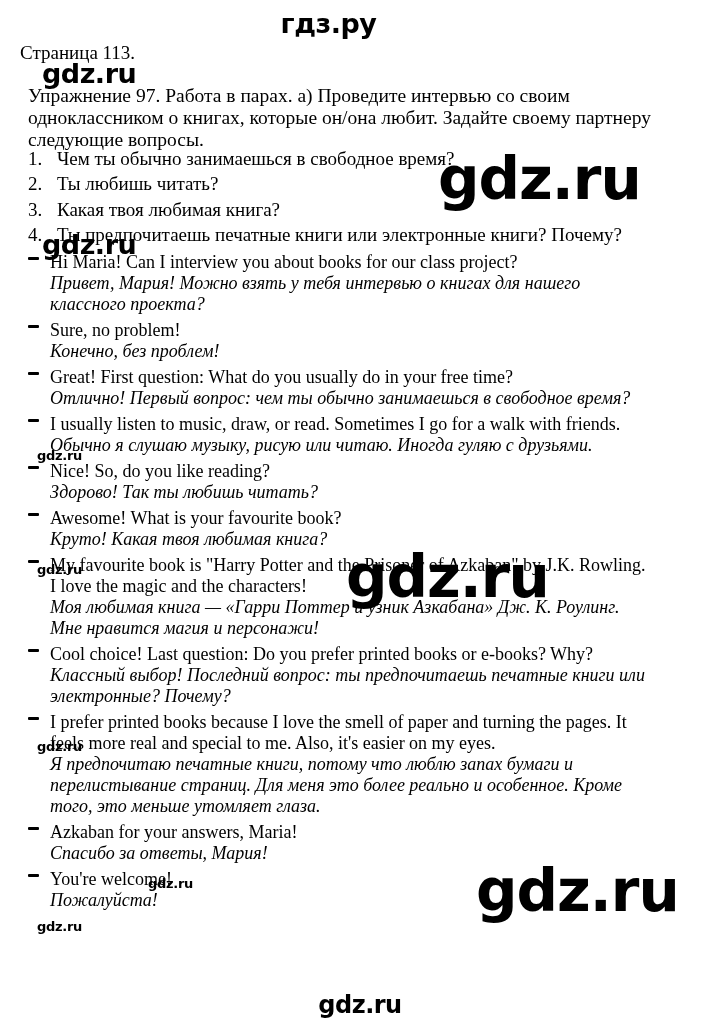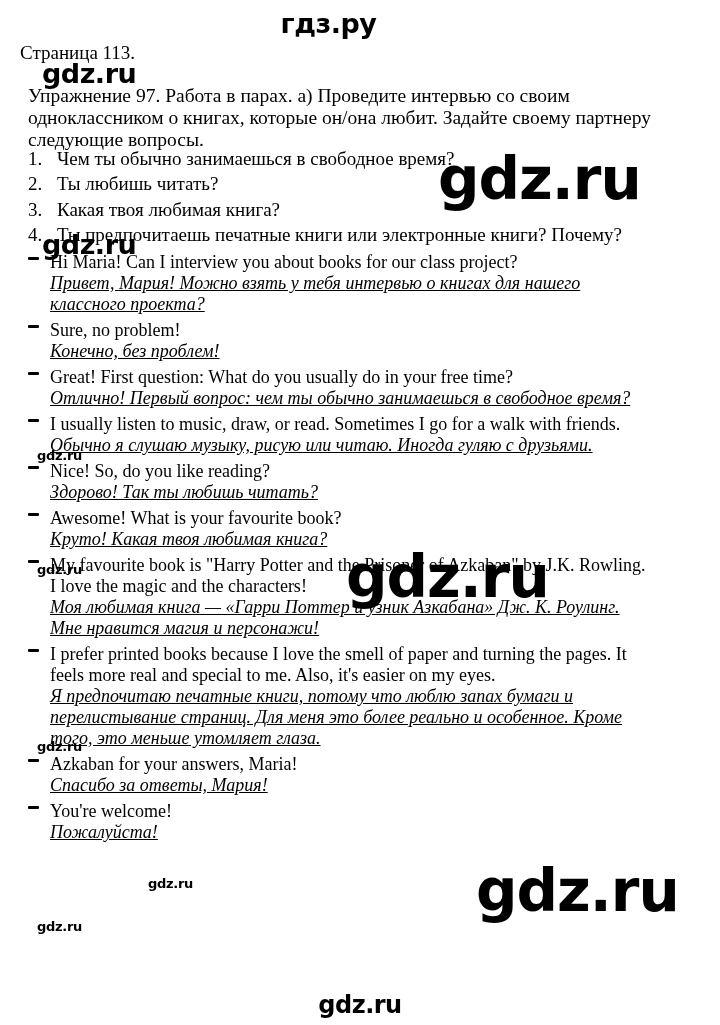--- a/index.html
+++ b/index.html
@@ -31,21 +31,21 @@
   .questions { position:absolute; top:149px; left:28px; width:620px; font-size:19px; }
   .q-row { display:flex; line-height:19px; margin-bottom:6.4px; }
   .q-num { width:29px; flex:none; }
   .dialogue { position:absolute; top:252px; left:28px; width:668px; font-size:18px; line-height:21px; }
   .entry { position:relative; padding-left:22px; margin-bottom:5px; }
   .dash {
     position:absolute; left:0; top:5px;
     width:11px; height:3px; background:#000; border-radius:1px;
   }
   .en { white-space:pre-line; }
-  .ru { white-space:pre-line; font-style:italic;text-decoration:underline; }
+  .ru { white-space:pre-line; font-style:italic; }
   .wm {
     position:absolute; font-family:"DejaVu Sans", sans-serif;
     font-weight:bold; color:#000; line-height:1; white-space:nowrap;
   }
   .wm-lg { font-size:58px; letter-spacing:-1px; }
   .wm-md { font-size:27px; letter-spacing:-0.5px; }
   .wm-sm { font-size:13px; letter-spacing:-0.3px; }
   .wm-a { left:438px; top:150px; }
   .wm-b { left:346px; top:548px; }
   .wm-c { left:476px; top:862px; }
@@ -135,20 +135,26 @@
     </div>
 
     <div class="entry">
       <span class="dash"></span>
       <div class="en">My favourite book is "Harry Potter and the Prisoner of Azkaban" by J.K. Rowling.
 I love the magic and the characters!</div>
       <div class="ru">Моя любимая книга — «Гарри Поттер и узник Азкабана» Дж. К. Роулинг.
 Мне нравится магия и персонажи!</div>
     </div>
 
+    <div class="entry">
+      <span class="dash"></span>
+      <div class="en">Cool choice! Last question: Do you prefer printed books or e-books? Why?</div>
+      <div class="ru">Классный выбор! Последний вопрос: ты предпочитаешь печатные книги или
+электронные? Почему?</div>
+    </div>
 
     <div class="entry">
       <span class="dash"></span>
       <div class="en">I prefer printed books because I love the smell of paper and turning the pages. It
 feels more real and special to me. Also, it's easier on my eyes.</div>
       <div class="ru">Я предпочитаю печатные книги, потому что люблю запах бумаги и
 перелистывание страниц. Для меня это более реально и особенное. Кроме
 того, это меньше утомляет глаза.</div>
     </div>
 

